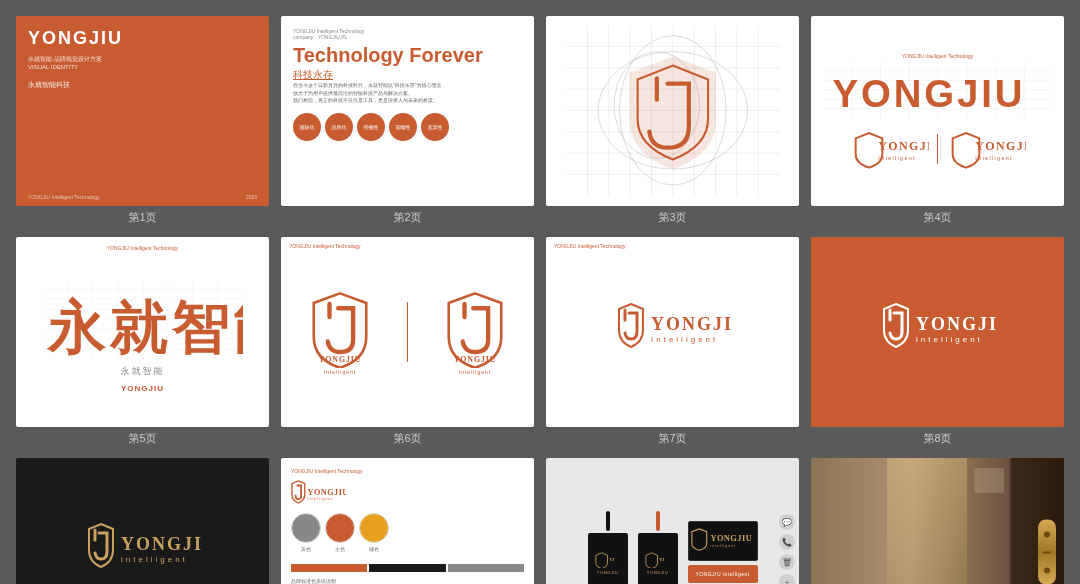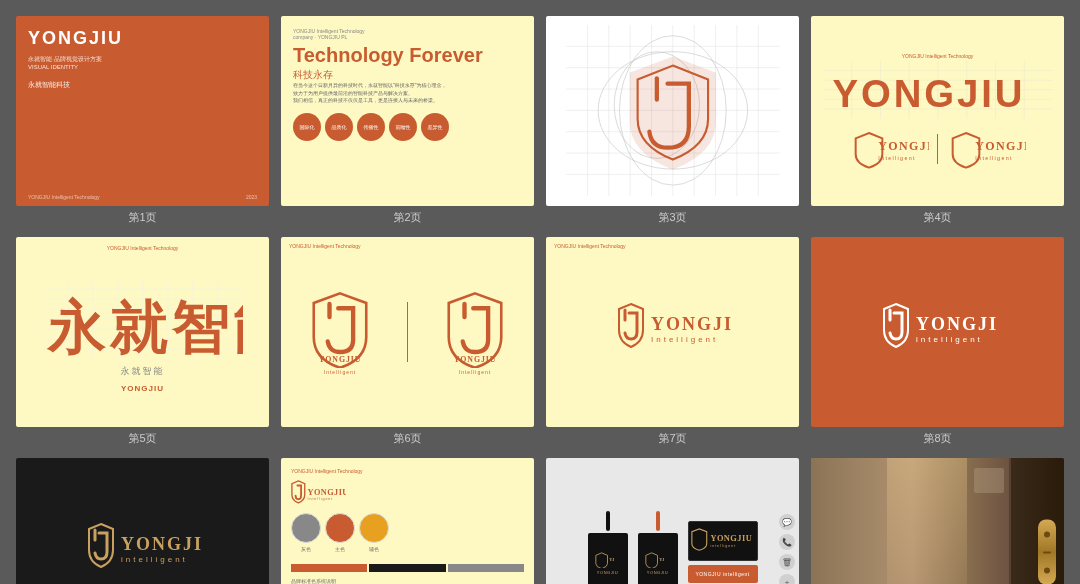--- a/index.html
+++ b/index.html
@@ -22,21 +22,21 @@
     .card-wrapper {
       display: flex;
       flex-direction: column;
       align-items: center;
       gap: 4px;
     }
 
     .card {
       width: 100%;
       aspect-ratio: 4/3;
-      background: #fef9c3;
+      background: #ffffff;
       border-radius: 2px;
       overflow: hidden;
       position: relative;
       display: flex;
       align-items: center;
       justify-content: center;
     }
 
     .card-label {
       font-size: 11px;
@@ -100,20 +100,21 @@
     .card-2 .tech-title {
       font-size: 20px;
       color: #c85c30;
       font-weight: bold;
       margin-bottom: 2px;
       line-height: 1.1;
     }
     .card-2 .tech-subtitle {
       font-size: 10px;
       color: #c85c30;
+      text-decoration: underline;
     }
     .card-2 .tech-desc {
       font-size: 5px;
       color: #666;
       line-height: 1.5;
       margin-bottom: 8px;
     }
     .card-2 .tech-tags {
       display: flex;
       gap: 4px;

